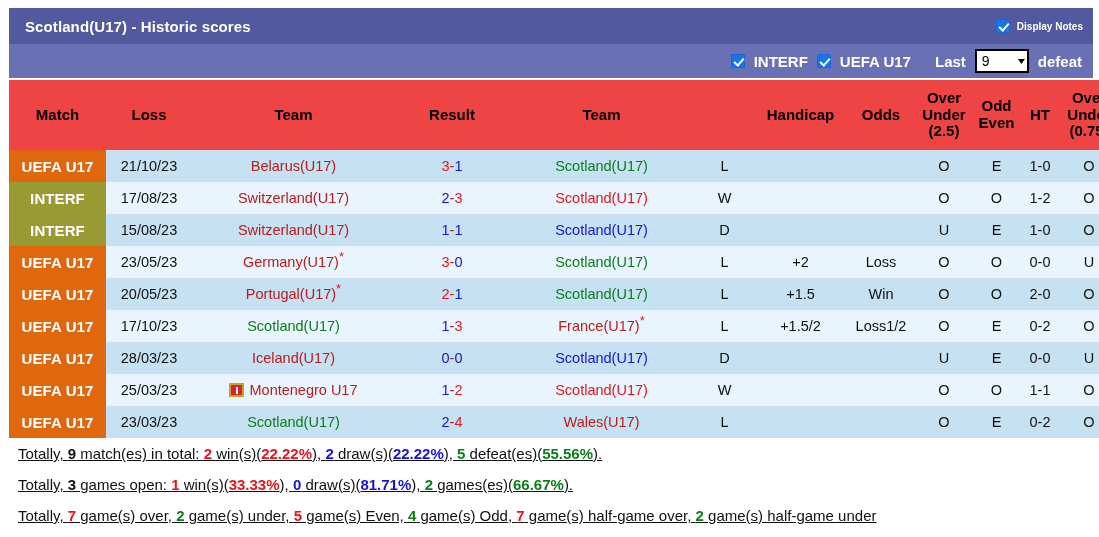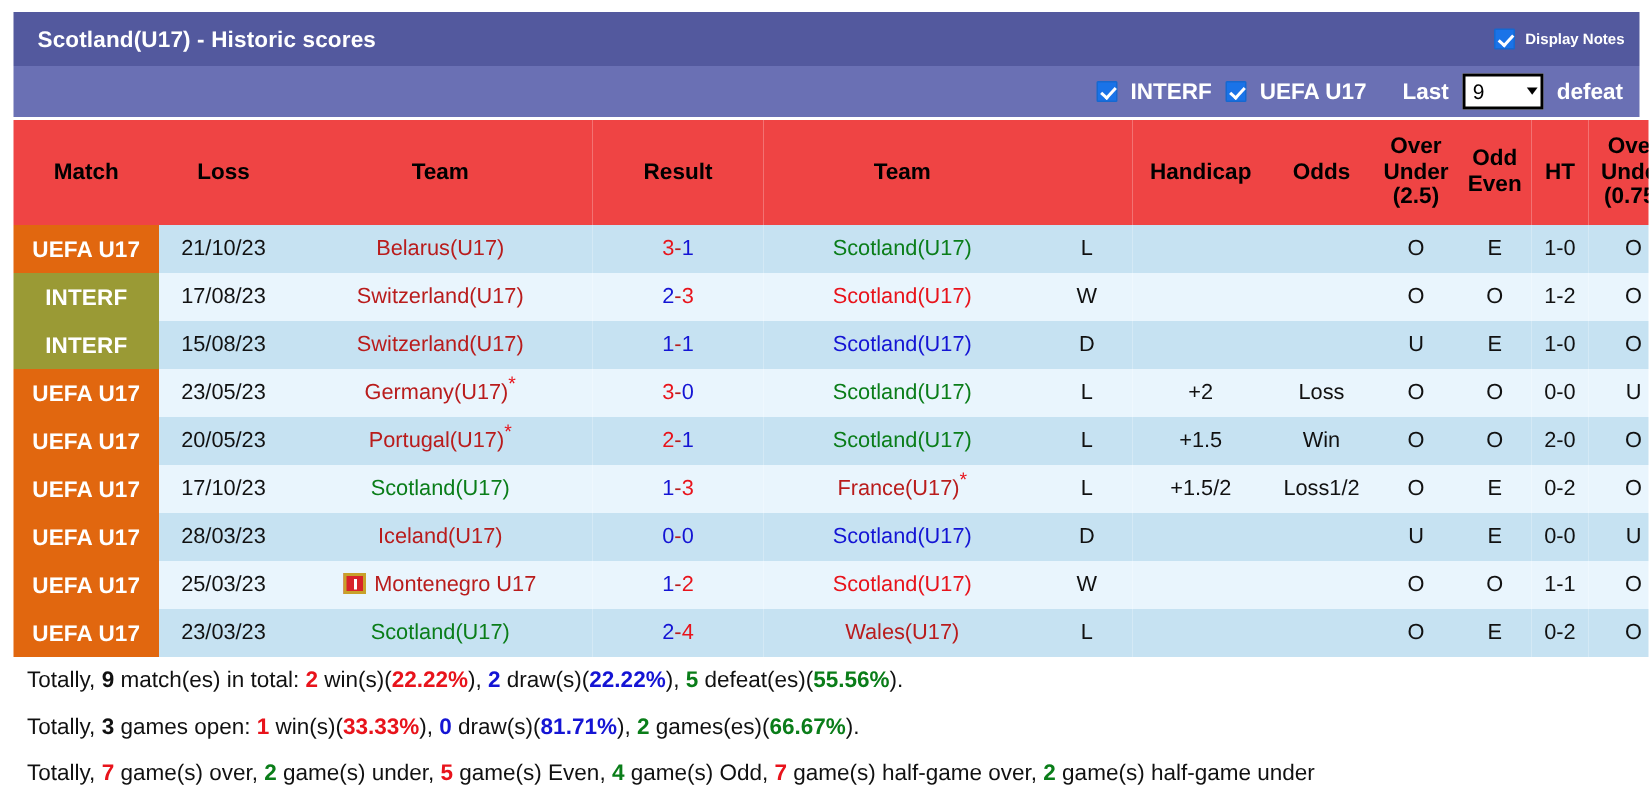--- a/index.html
+++ b/index.html
@@ -218,20 +218,21 @@
     top: 438px;
     width: 1084px;
   }
   .fline {
     font-size: 15px;
     color: #111111;
     line-height: 31px;
     height: 31px;
     padding-left: 9px;
     white-space: nowrap;
+    text-decoration: underline;
   }
   .num-red   { color: #e8131b; font-weight: bold; }
   .num-blue  { color: #1414d4; font-weight: bold; }
   .num-green { color: #0a7d19; font-weight: bold; }
   .num-dark  { color: #111111; font-weight: bold; }
 </style>
 </head>
 <body>
 
 <div class="page">

